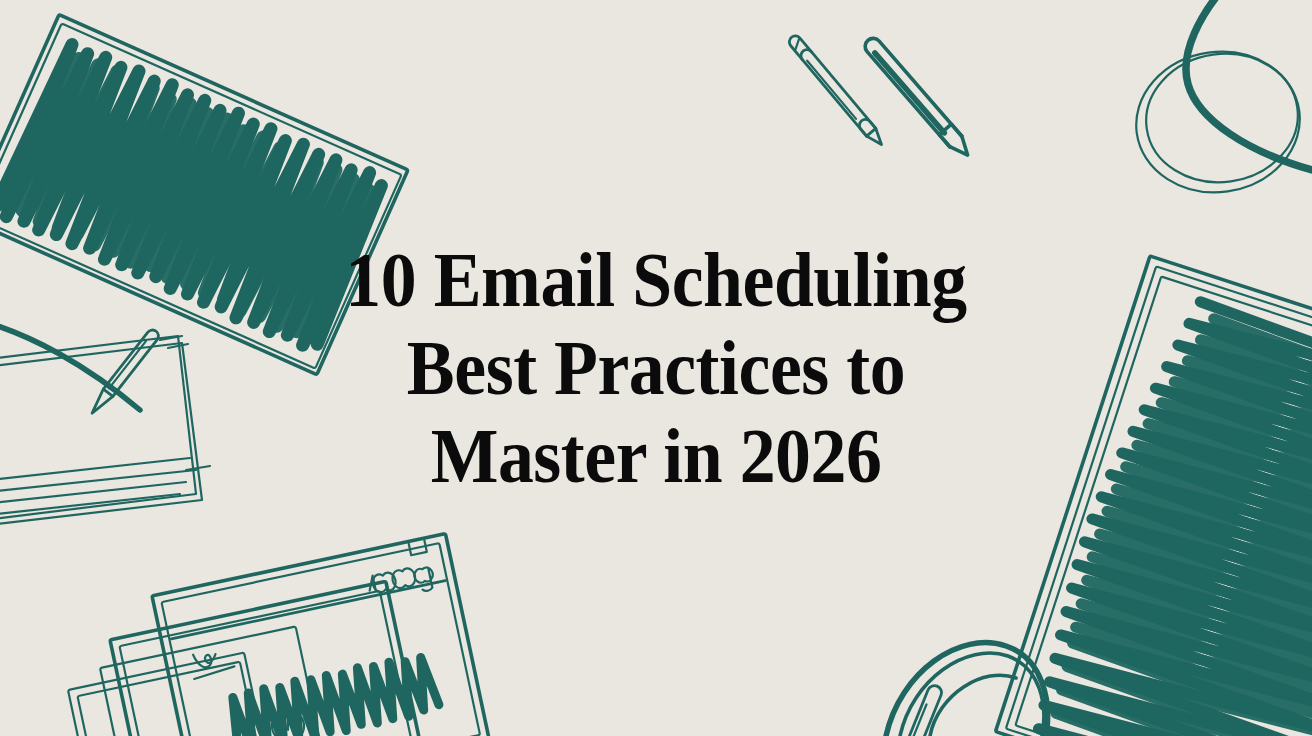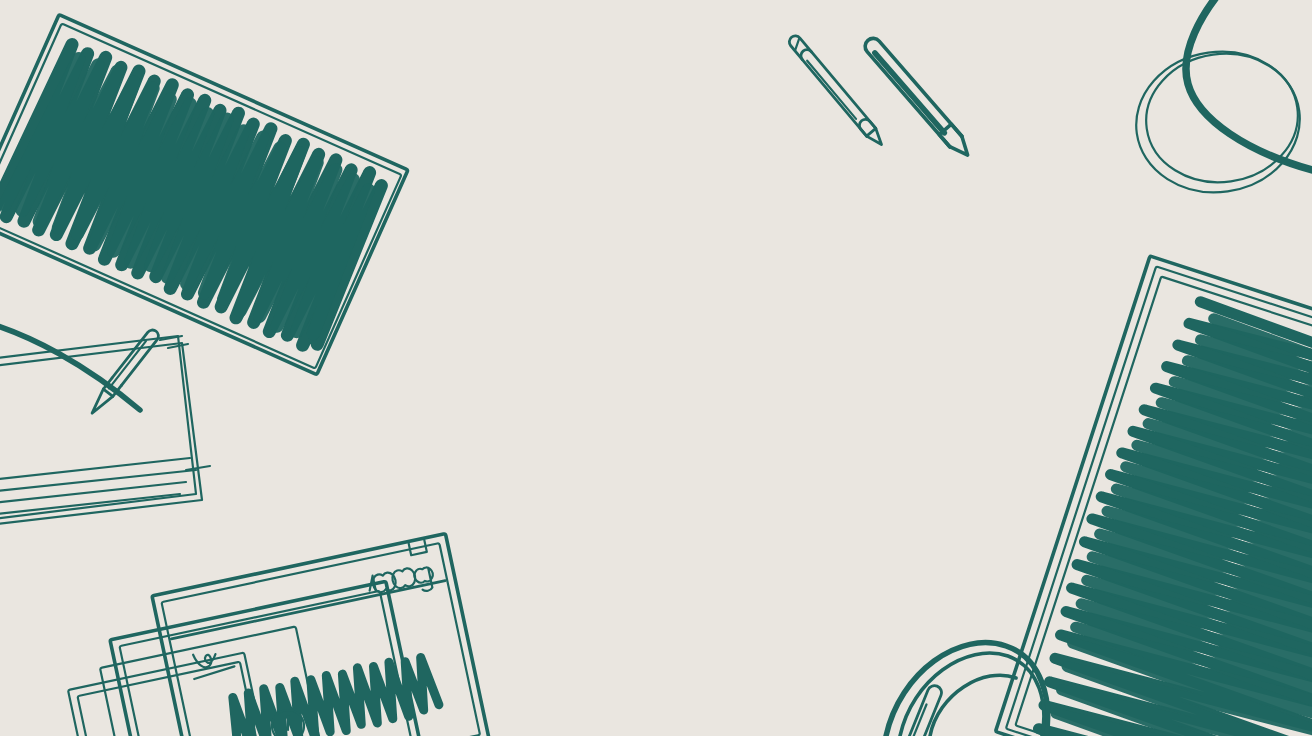--- a/index.html
+++ b/index.html
@@ -220,14 +220,19 @@
       <g transform="translate(928,690) rotate(22)">
         <path class="ln w25" d="M0 0 A7 7 0 0 1 14 0 L14 52 L0 52 Z"></path>
         <path class="ln w25" d="M14 52 L14 70 L0 70 L0 52"></path>
         <path class="ln w5" d="M7 66 L7 104"></path>
         <path class="ln w2" d="M4 14 L4 48"></path>
       </g>
     </g>
 
   </svg>
 
+  <div id="title-block">
+    <span class="title-line">10 Email Scheduling</span>
+    <span class="title-line">Best Practices to</span>
+    <span class="title-line">Master in 2026</span>
+  </div>
 
 </div>
 
 </body></html>

